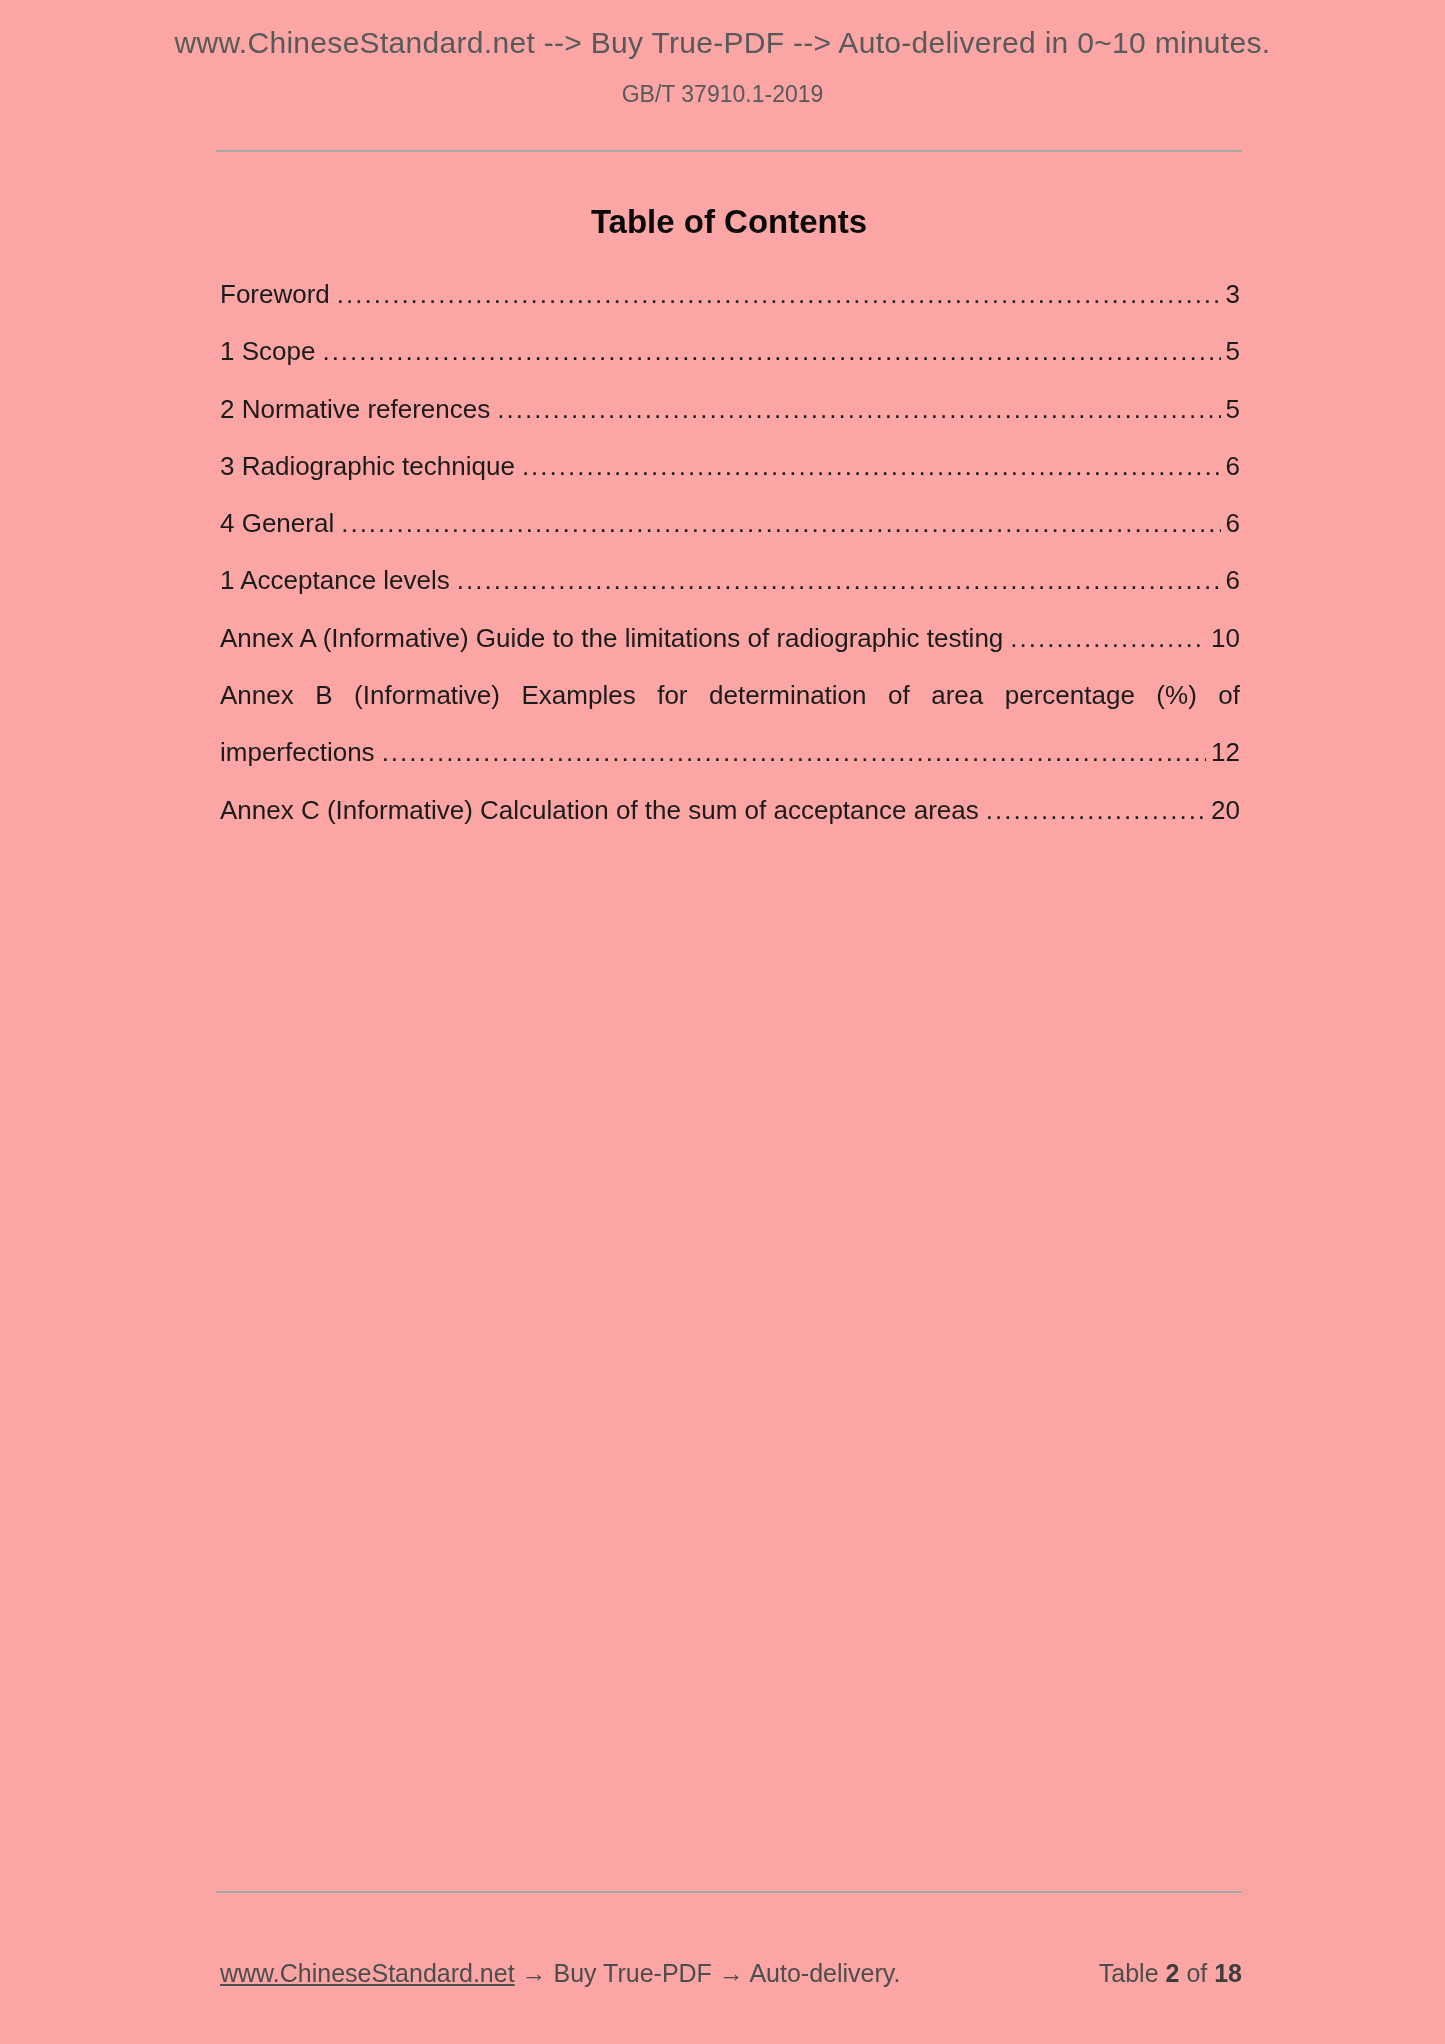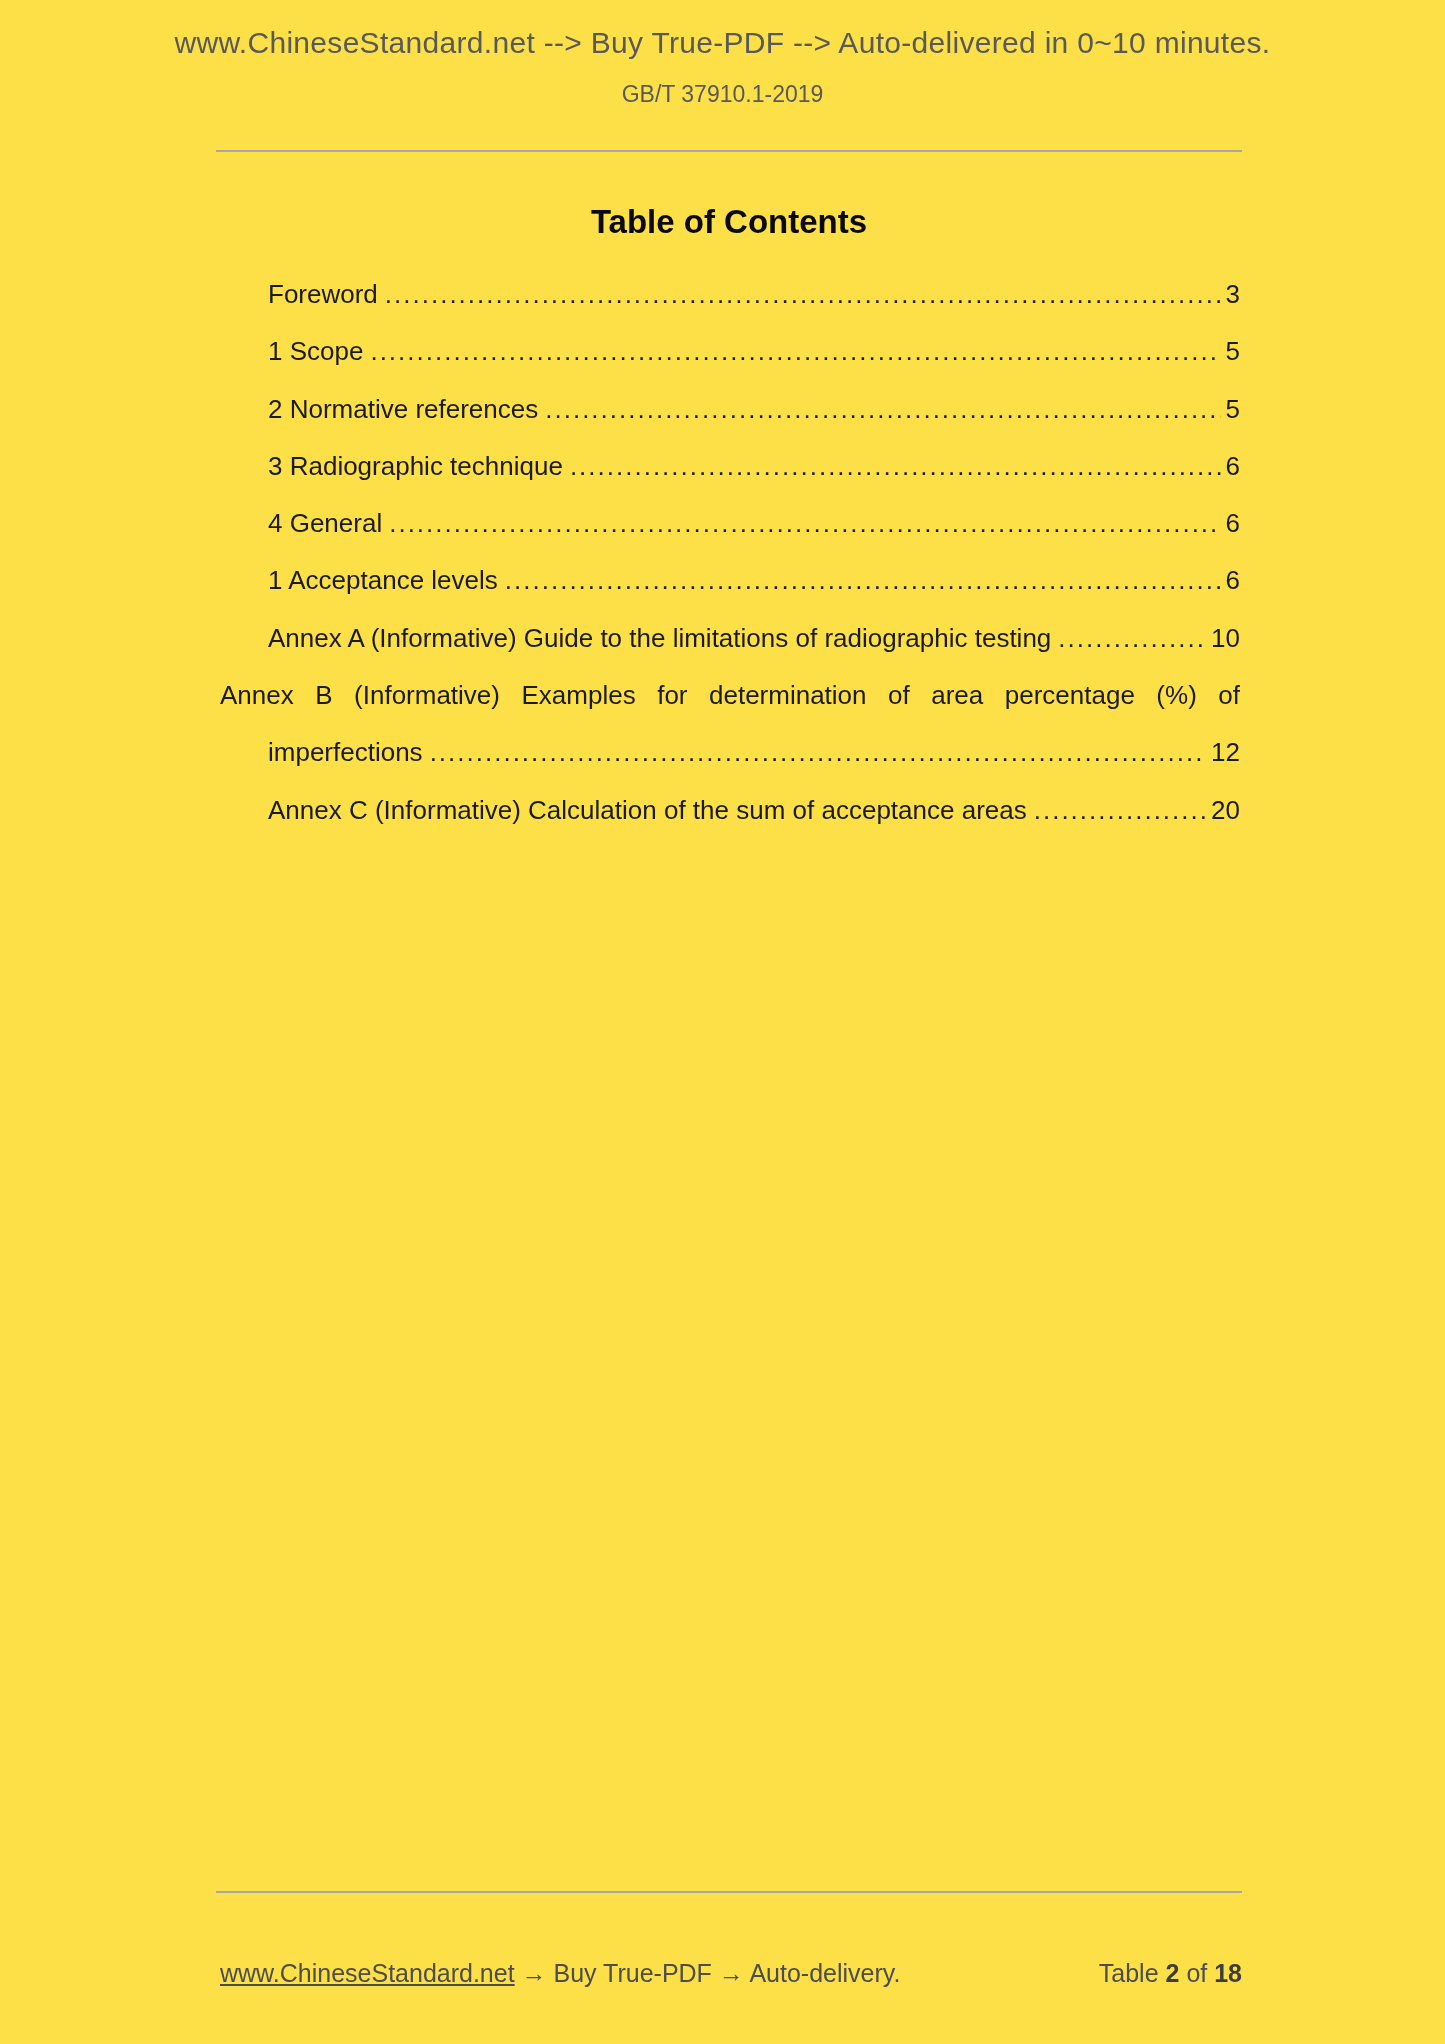--- a/index.html
+++ b/index.html
@@ -1,20 +1,20 @@
 <!DOCTYPE html>
 <html><head>
 <meta charset="utf-8">
 <style>
   html, body { margin: 0; padding: 0; background: #e8e8e8; }
   .page {
     position: relative;
     width: 1445px;
     height: 2044px;
-    background: #fde047;
+    background: #fca5a5;
     font-family: "Liberation Sans", sans-serif;
     overflow: hidden;
   }
   .header-line {
     position: absolute; top: 26px; left: 0; right: 0;
     text-align: center;
     font-size: 30px;
     letter-spacing: 0.3px;
     color: #58595b;
   }
@@ -41,21 +41,20 @@
   .toc-list {
     position: absolute; top: 266px; left: 220px; width: 1020px;
     font-size: 26px;
     color: #1b1b1b;
   }
   .toc-row {
     display: flex;
     align-items: flex-end;
     line-height: 57.3px;
     white-space: nowrap;
-    margin-left: 48px;
   }
   .toc-text { flex: 0 0 auto; }
   .leader {
     flex: 1 1 auto;
     overflow: hidden;
     white-space: nowrap;
     letter-spacing: 2px;
     margin-left: 7px;
     margin-right: 5px;
     min-width: 0;

